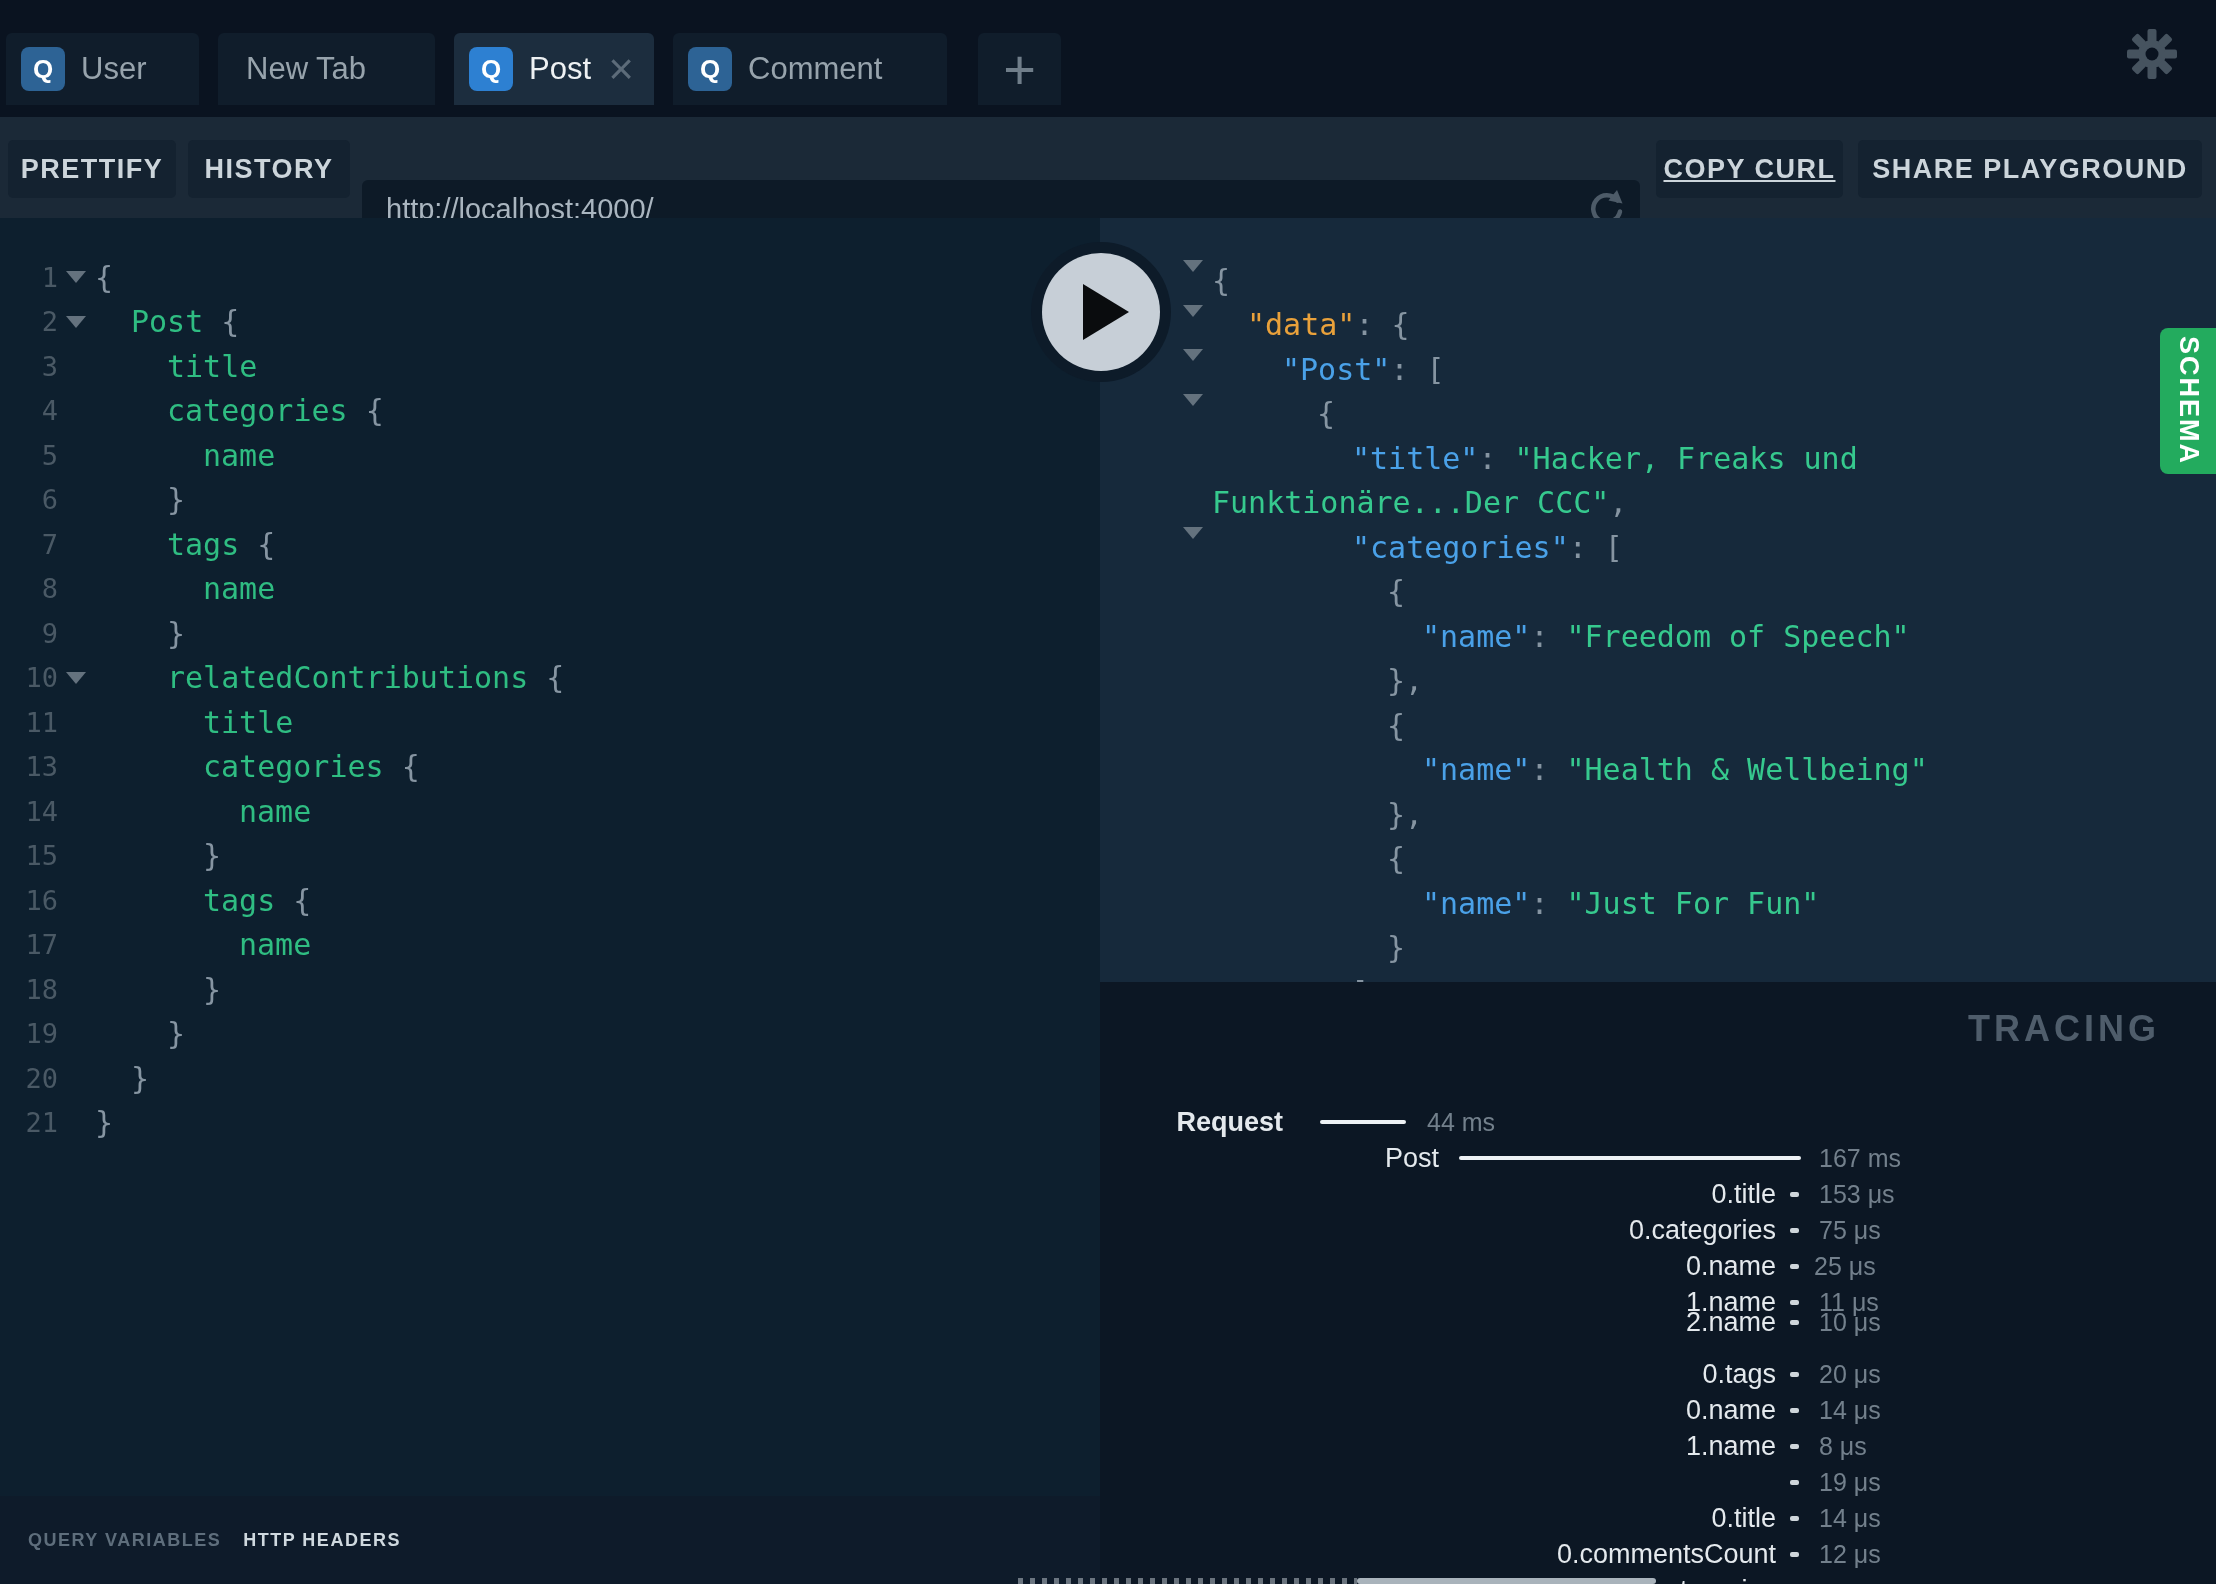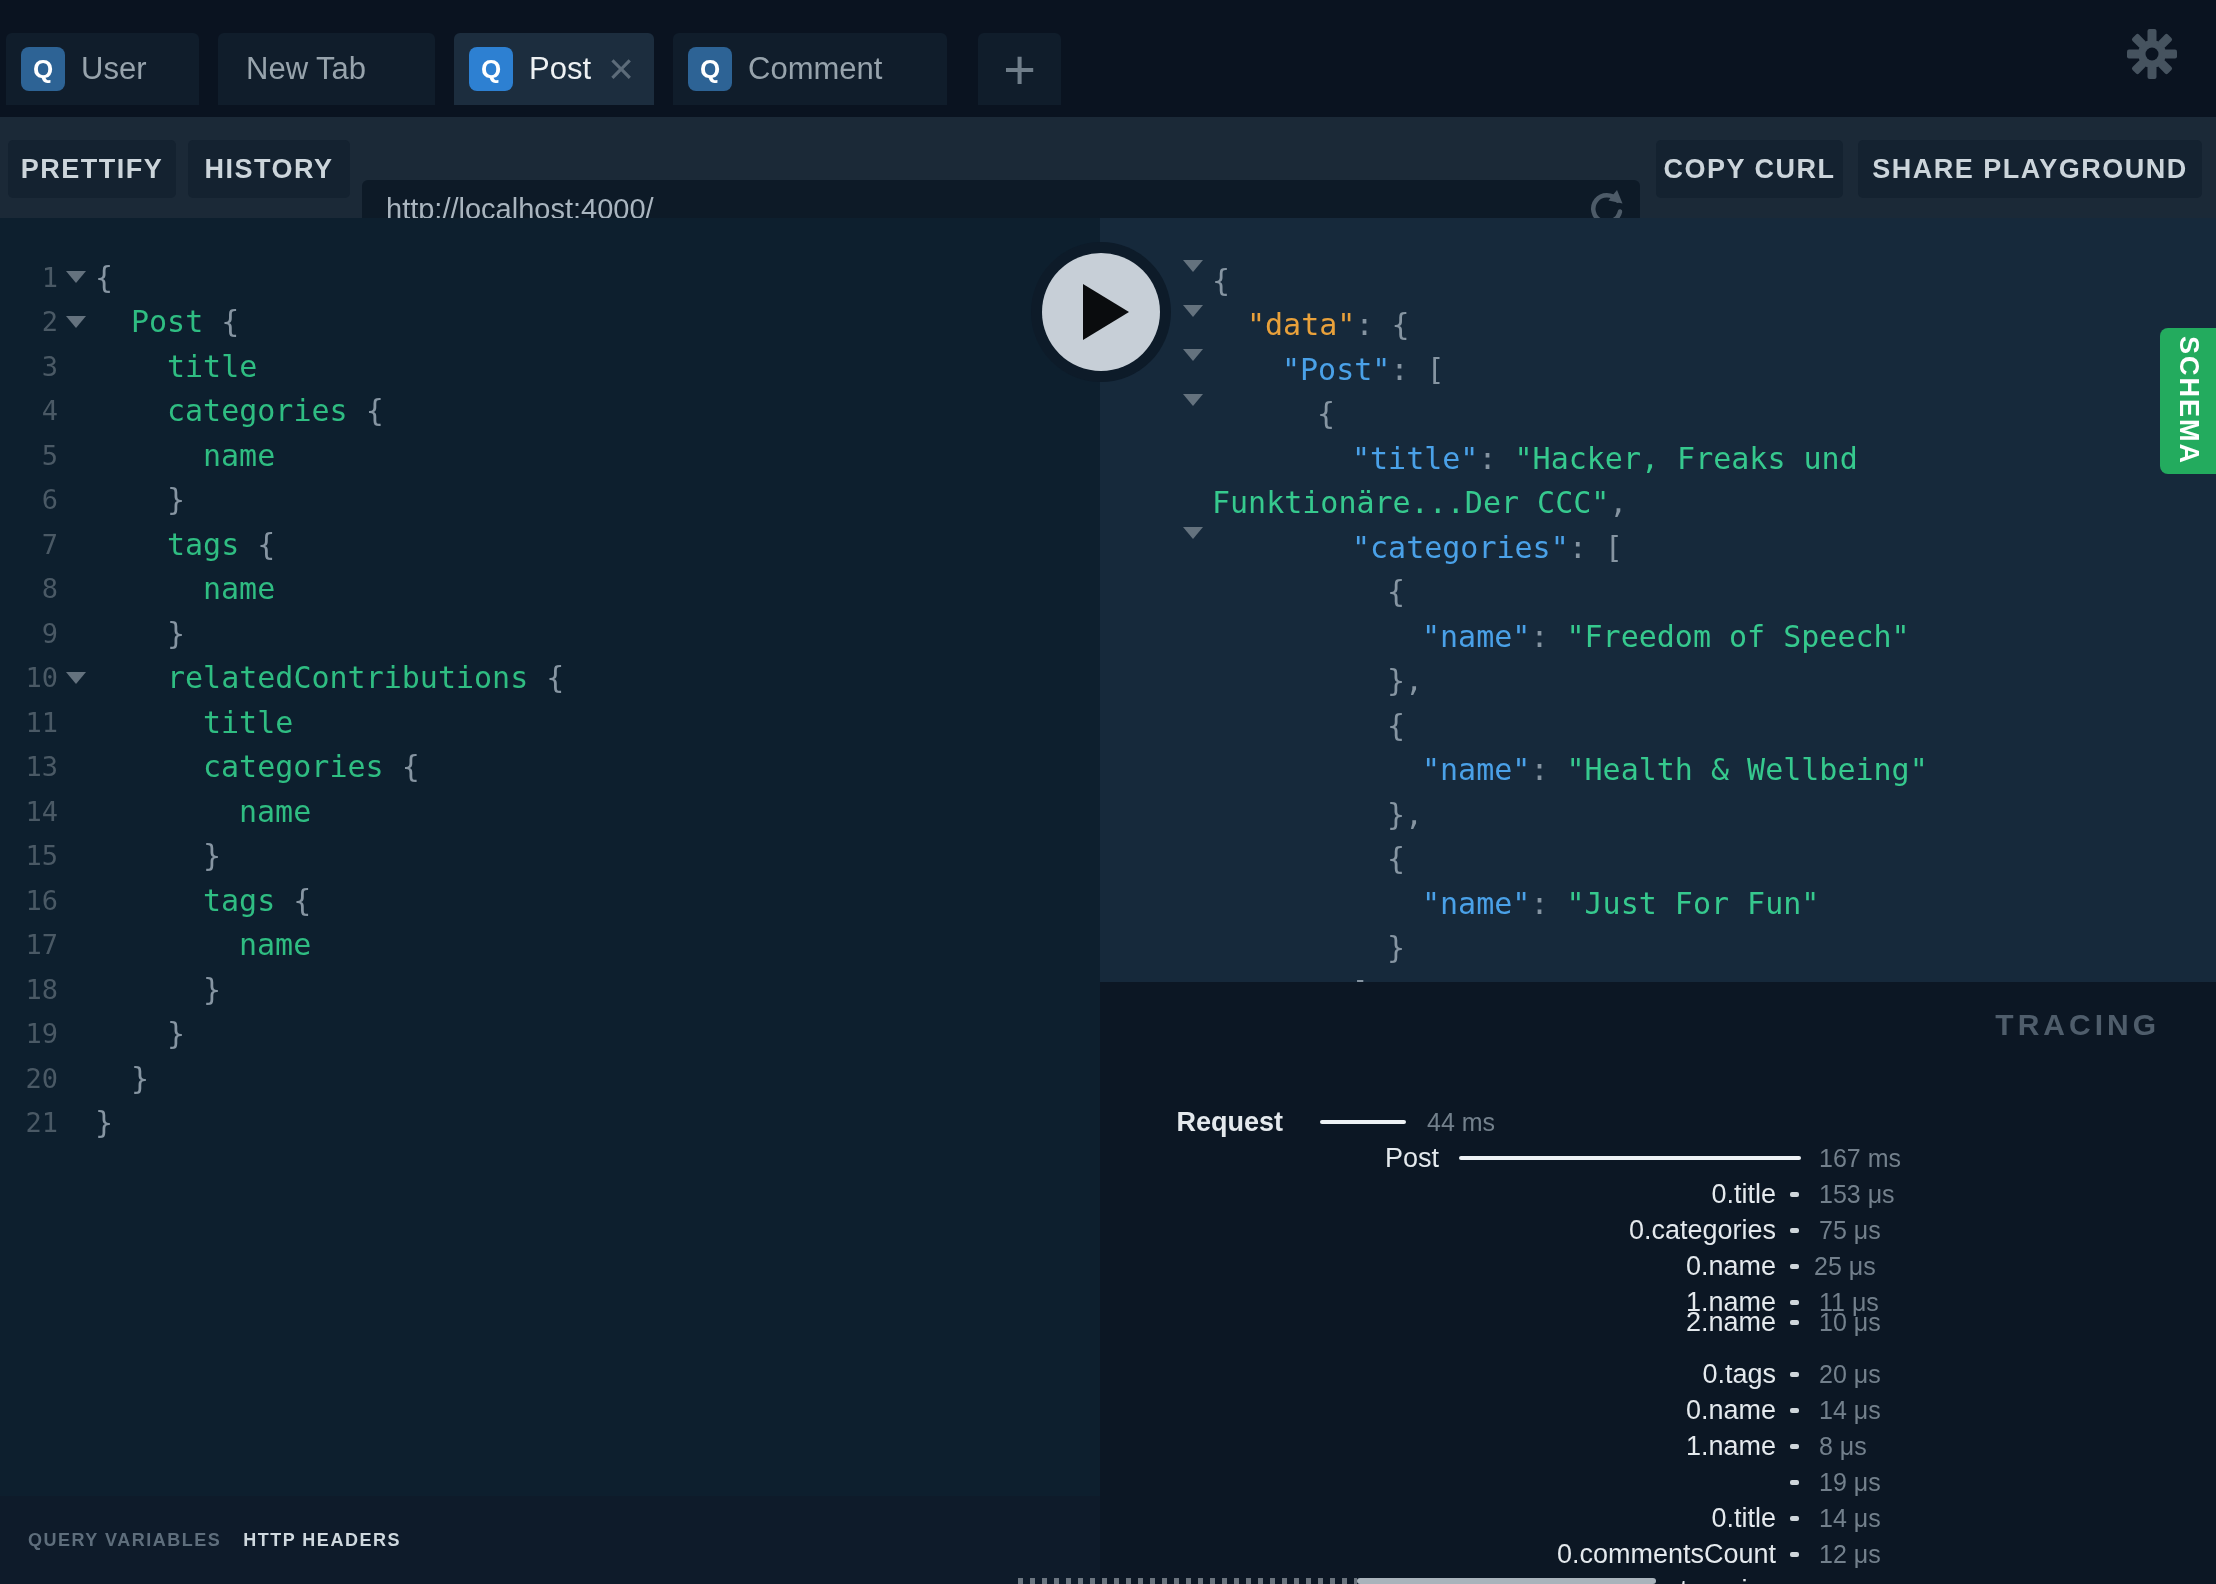--- a/index.html
+++ b/index.html
@@ -61,21 +61,21 @@
 
   
   .play{position:absolute;left:1031px;top:242px;width:140px;height:140px;border-radius:50%;
         background:#0d1b29;display:flex;align-items:center;justify-content:center;cursor:pointer;z-index:5;}
   .play-inner{width:118px;height:118px;border-radius:50%;background:#c7cfd7;
         display:flex;align-items:center;justify-content:center;}
   .play-tri{width:0;height:0;border-top:28px solid transparent;border-bottom:28px solid transparent;
         border-left:46px solid #0a0c0e;margin-left:10px;}
 
   
-  .tr-title{position:absolute;right:56px;top:26px;color:#4f5d6b;font-size:30px;font-weight:bold;
+  .tr-title{position:absolute;right:56px;top:26px;color:#4f5d6b;font-size:36px;font-weight:bold;
         letter-spacing:4px;}
   .tr-row{position:absolute;left:0;width:1116px;height:36px;}
   .tr-label{position:absolute;top:0;height:36px;line-height:36px;color:#e4e9ed;font-size:27px;
         text-align:right;}
   .tr-time{position:absolute;top:0;height:36px;line-height:36px;color:#73808c;font-size:25px;}
   .tr-bar{position:absolute;top:16px;height:4px;border-radius:2px;background:#eef2f5;}
   .tr-dot{position:absolute;left:690px;top:16px;width:9px;height:5px;border-radius:2px;background:#cfd6db;}
 
   
   .sliver-dashes{position:absolute;left:1018px;top:1578px;width:339px;height:6px;
@@ -138,21 +138,21 @@
     <div class="tbtn" style="left:188px;width:162px;">HISTORY</div>
     <div class="url-wrap">
       <input class="url-input" value="http://localhost:4000/" style="">
       <div class="reload">
         <svg width="44" height="44" viewBox="0 0 44 44">
           <path d="M33.5 13.5 A13.5 13.5 0 1 0 36 24.5" fill="none" stroke="#4d5b68" stroke-width="4.5" stroke-linecap="round"></path>
           <polygon points="33,3 24.5,13.5 38.5,16.5" fill="#4d5b68"></polygon>
         </svg>
       </div>
     </div>
-    <div class="tbtn" style="left:1656px;width:187px;">COPY CURL</div>
+    <div class="tbtn" style="left:1656px;width:187px;text-decoration:underline;">COPY CURL</div>
     <div class="tbtn" style="left:1858px;width:344px;">SHARE PLAYGROUND</div>
   </div>
 
   <div class="editor-pane mono">
     <div class="ed-lines" id="ed-lines">
         <div class="ed-line">
           <span class="ed-num">1</span>
           <span class="ed-fold">
             <span class="arr"></span>
           </span>

